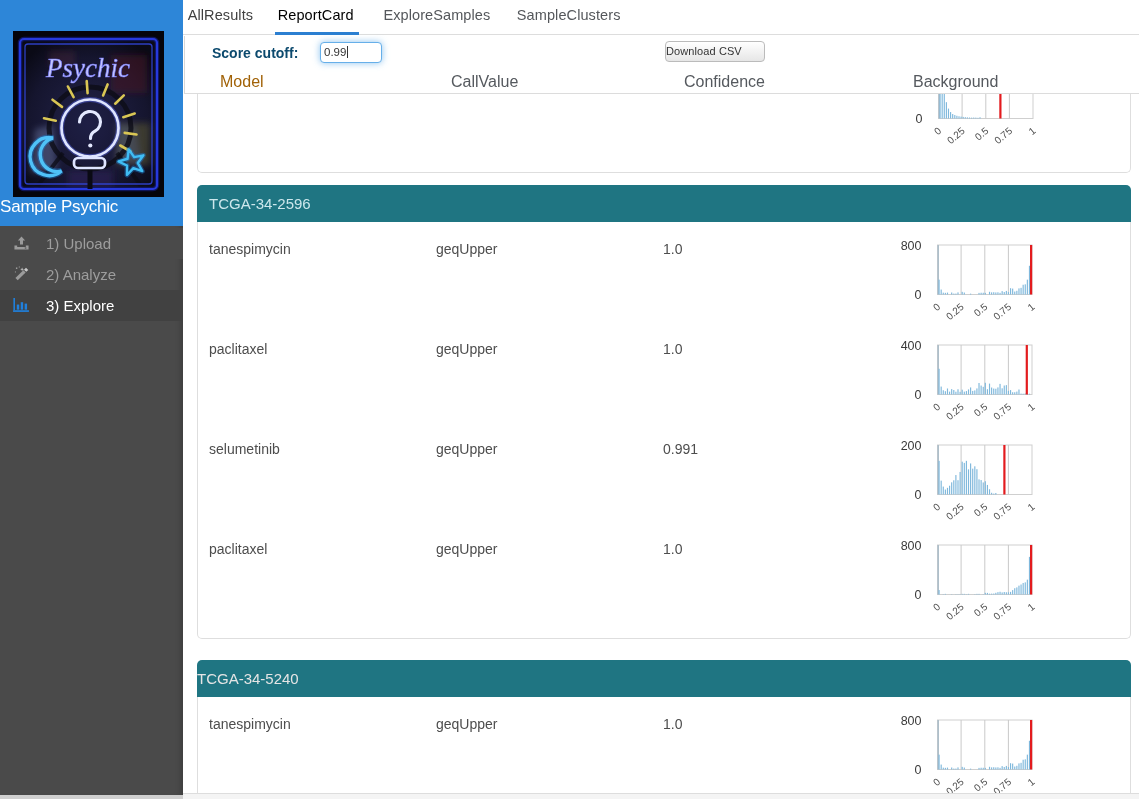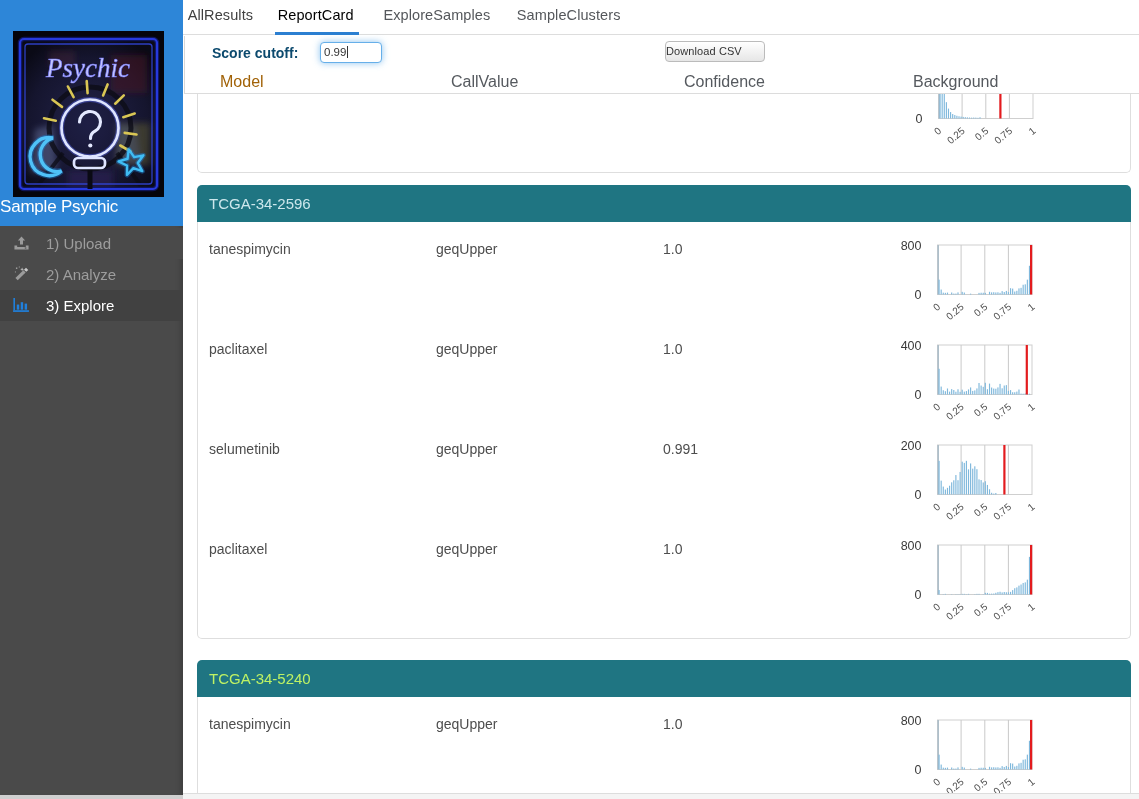--- a/index.html
+++ b/index.html
@@ -357,21 +357,21 @@
       <text x="21.5" y="14.5" text-anchor="end" font-size="12.5" fill="#3a3a3a" font-family="Liberation Sans, sans-serif">800</text>
       <text x="21.5" y="64.0" text-anchor="end" font-size="12.5" fill="#3a3a3a" font-family="Liberation Sans, sans-serif">0</text>
       <text x="41.0" y="73.0" text-anchor="end" font-size="10" fill="#4a4a4a" font-family="Liberation Sans, sans-serif" transform="rotate(-40 41.0 73.0)">0</text>
       <text x="64.6" y="73.0" text-anchor="end" font-size="10" fill="#4a4a4a" font-family="Liberation Sans, sans-serif" transform="rotate(-40 64.6 73.0)">0.25</text>
       <text x="88.2" y="73.0" text-anchor="end" font-size="10" fill="#4a4a4a" font-family="Liberation Sans, sans-serif" transform="rotate(-40 88.2 73.0)">0.5</text>
       <text x="111.9" y="73.0" text-anchor="end" font-size="10" fill="#4a4a4a" font-family="Liberation Sans, sans-serif" transform="rotate(-40 111.9 73.0)">0.75</text>
       <text x="135.5" y="73.0" text-anchor="end" font-size="10" fill="#4a4a4a" font-family="Liberation Sans, sans-serif" transform="rotate(-40 135.5 73.0)">1</text>
     </svg>
   </div>
 <div class="abs" style="left:197px;top:697px;width:934px;height:96px;background:#fff;border:1px solid #dedede;border-top:none;border-bottom:none"></div>
-<div class="abs" style="left:197px;top:660px;width:934px;height:37px;background:#1f7582;border-radius:5px 5px 0 0;color:#bef264;font-size:15px;line-height:37px;padding-left:12px">TCGA-34-5240</div>
+<div class="abs" style="left:197px;top:660px;width:934px;height:37px;background:#1f7582;border-radius:5px 5px 0 0;color:#e5e5e5;font-size:15px;line-height:37px;">TCGA-34-5240</div>
 <div class="abs" style="left:209px;top:716px;font-size:14px;color:#4d4d4d">tanespimycin</div>
 <div class="abs" style="left:436px;top:716px;font-size:14px;color:#4d4d4d">geqUpper</div>
 <div class="abs" style="left:663px;top:716px;font-size:14px;color:#4d4d4d">1.0</div>
 <div class="abs" style="left:900px;top:710px;width:150px;height:92px">
     <svg width="150" height="92" style="position:absolute;left:0;top:0;overflow:visible">
       <rect x="37.5" y="10.0" width="94.5" height="49.5" fill="#fff" stroke="#cfcfcf" stroke-width="1"></rect>
       <line x1="61.1" y1="10.0" x2="61.1" y2="59.5" stroke="#c9c9c9" stroke-width="1"></line>
       <line x1="84.8" y1="10.0" x2="84.8" y2="59.5" stroke="#c9c9c9" stroke-width="1"></line>
       <line x1="108.4" y1="10.0" x2="108.4" y2="59.5" stroke="#c9c9c9" stroke-width="1"></line>
       <line x1="38.2" y1="10.0" x2="38.2" y2="59.5" stroke="#aebfca" stroke-width="1.6"></line>

